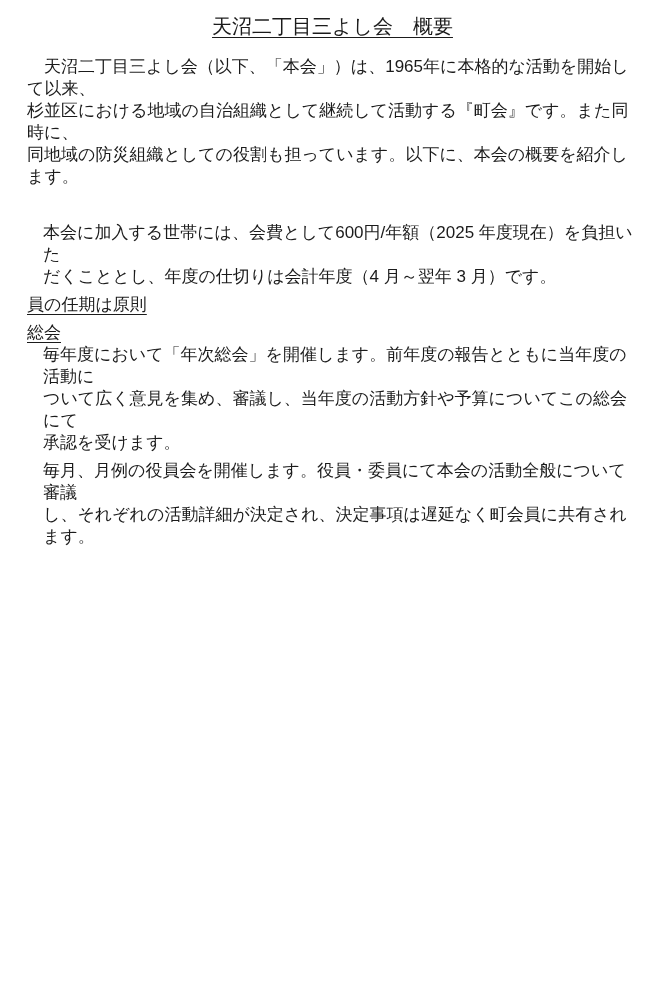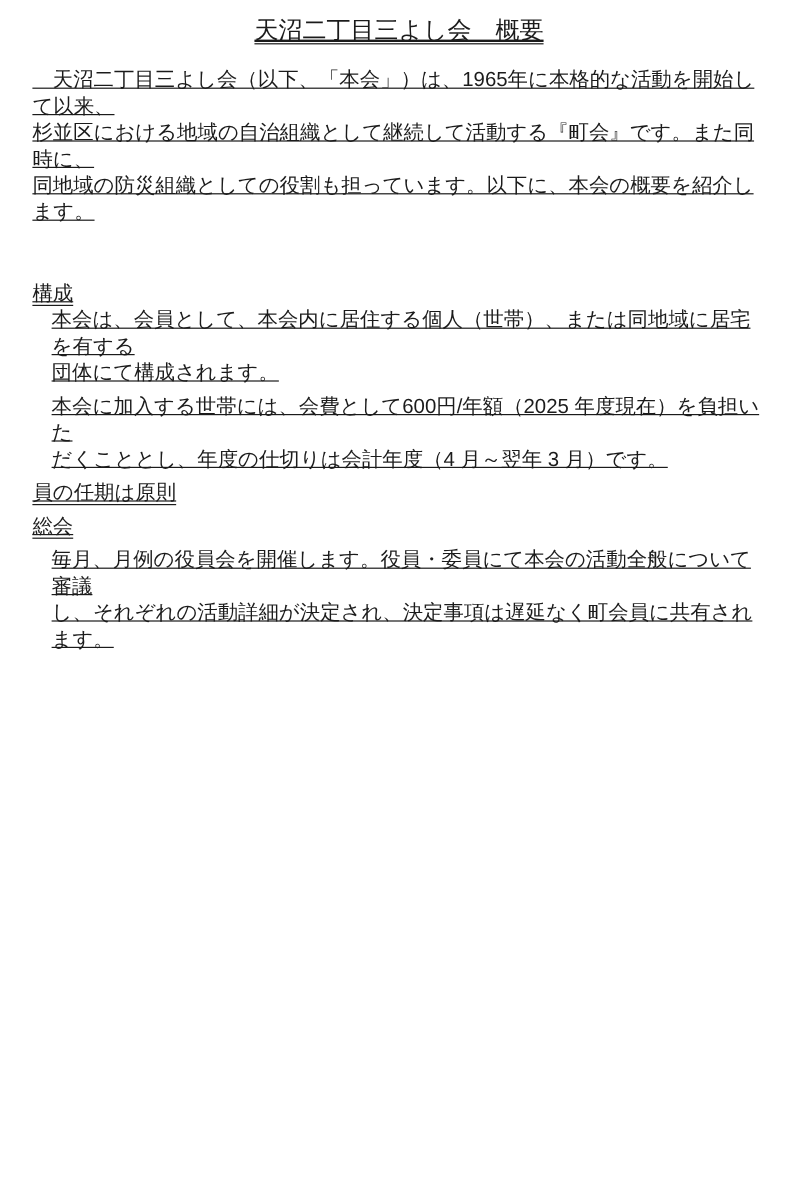--- a/index.html
+++ b/index.html
@@ -13,37 +13,36 @@
   body {
     font-family: "Liberation Sans", "DejaVu Sans", sans-serif;
     color: #1b1b1b;
     -webkit-font-smoothing: antialiased;
   }
   .page {
     box-sizing: border-box;
     width: 666px;
     height: 812px;
     padding: 13px 28px 0 27px;
-    text-decoration: underline;
   }
   .doc-title {
     margin: 0 0 16px 0;
     text-align: center;
     font-size: 20px;
     font-weight: normal;
     line-height: 27px;
   }
   .u {
     text-decoration: underline;
     text-decoration-thickness: 1px;
     text-underline-offset: 4px;
   }
   .lines { white-space: pre-line; }
   .intro {
-    margin: 0 0 46px 0;
+    margin: 0 0 34px 0;
     font-size: 17px;
     line-height: 22px;
   }
   .section { margin: 0 0 6px 0; }
   .section-heading {
     margin: 0;
     font-size: 17px;
     font-weight: normal;
     line-height: 22px;
   }
@@ -57,41 +56,39 @@
 <body>
 
 <div class="page">
 
   <h1 class="doc-title"><span class="u">天沼二丁目三よし会　概要</span></h1>
 
   <p class="intro lines">　天沼二丁目三よし会（以下、「本会」）は、1965年に本格的な活動を開始して以来、
 杉並区における地域の自治組織として継続して活動する『町会』です。また同時に、
 同地域の防災組織としての役割も担っています。以下に、本会の概要を紹介します。</p>
 
-  <div class="section">
-    <h2 class="section-heading"><span class="u">構成</span></h2>
-    <div class="section-body lines">本会は、会員として、本会内に居住する個人（世帯）、または同地域に居宅を有する
-団体にて構成されます。</div>
-  </div>
 
   <div class="section">
     <div class="section-body lines">本会に加入する世帯には、会費として600円/年額（2025 年度現在）を負担いた
 だくこととし、年度の仕切りは会計年度（4 月～翌年 3 月）です。</div>
   </div>
 
   <div class="section">
   </div>
 
   <div class="section">
     <h2 class="section-heading"><span class="u">員の任期は原則</span></h2>
   </div>
 
 
   <div class="section">
     <h2 class="section-heading"><span class="u">総会</span></h2>
+    <div class="section-body lines">毎年度において「年次総会」を開催します。前年度の報告とともに当年度の活動に
+ついて広く意見を集め、審議し、当年度の活動方針や予算についてこの総会にて
+承認を受けます。</div>
   </div>
 
   <div class="section">
     <div class="section-body lines">毎月、月例の役員会を開催します。役員・委員にて本会の活動全般について審議
 し、それぞれの活動詳細が決定され、決定事項は遅延なく町会員に共有されます。</div>
   </div>
 
 </div>
 
 </body></html>

